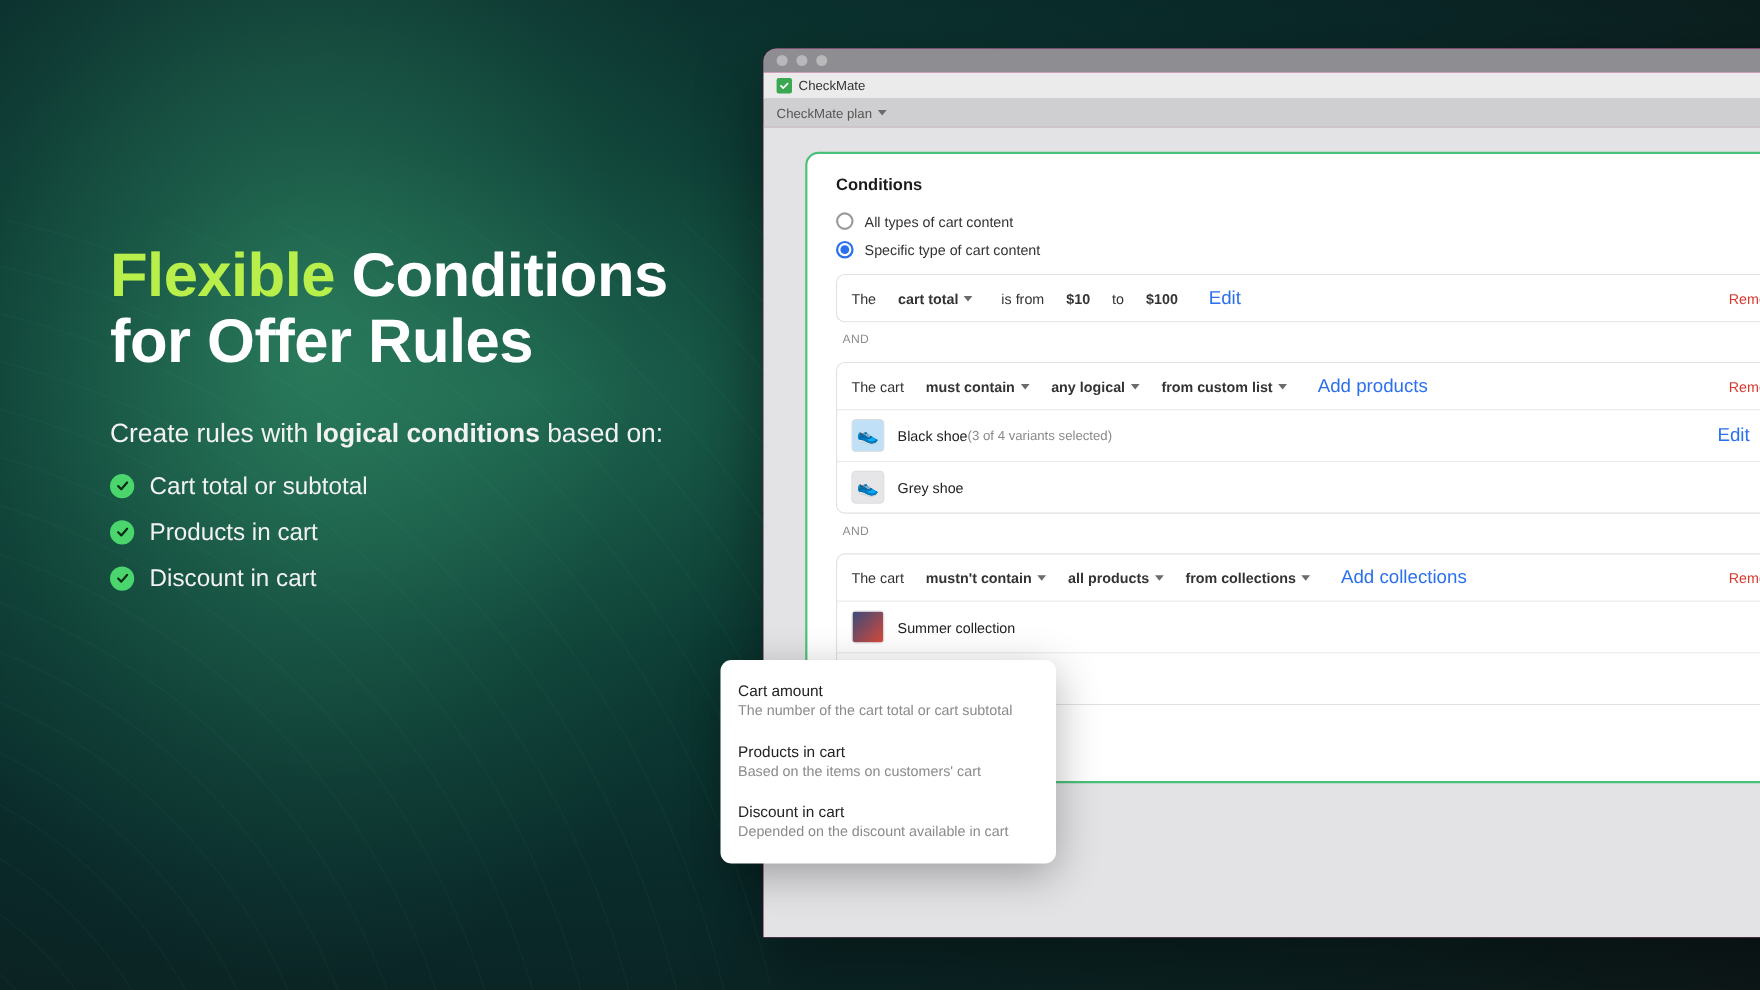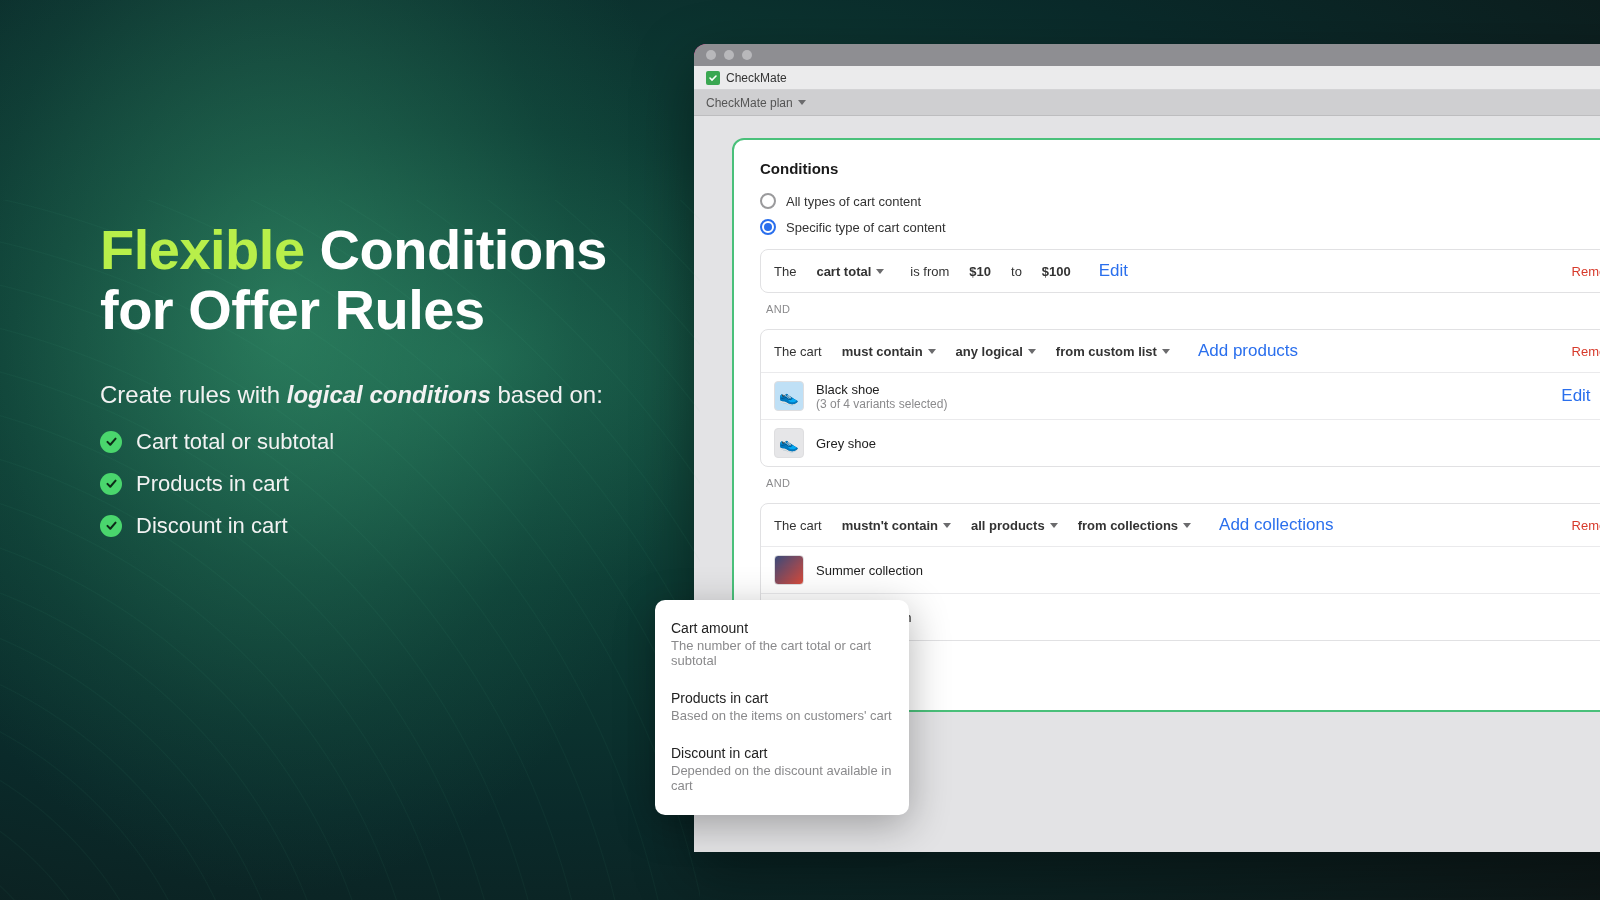--- a/index.html
+++ b/index.html
@@ -17,21 +17,21 @@
     body::after {
       content: ''; position: absolute; left: -200px; bottom: -200px; width: 900px; height: 900px;
       background: repeating-radial-gradient(circle at 0% 100%, transparent 0, transparent 40px, rgba(80,200,150,0.05) 41px, transparent 42px);
       pointer-events: none;
     }
     
     .promo { position: absolute; left: 100px; top: 220px; width: 560px; color: #fff; z-index: 2; }
     .promo h1 { font-size: 56px; font-weight: 600; line-height: 1.08; letter-spacing: -0.5px; }
     .promo h1 .accent { color: #b8ef4a; }
     .promo .lead { margin-top: 40px; font-size: 24px; font-weight: 400; color: #f2f2f2; }
-    .promo .lead .bold { font-weight: 600; font-style: italic; }
+    .promo .lead .bold { font-weight: 600; }
     .promo ul { list-style: none; margin-top: 20px; }
     .promo li { display: flex; align-items: center; gap: 14px; font-size: 22px; margin-top: 16px; color: #f2f2f2; }
     .check { width: 22px; height: 22px; border-radius: 50%; background: #4ad66d; display: inline-flex; align-items: center; justify-content: center; flex-shrink: 0; }
     .check svg { width: 13px; height: 13px; }
     
     .window { position: absolute; left: 694px; top: 44px; width: 1006px; background: #ec4899; border-top-left-radius: 12px; overflow: hidden; box-shadow: 0 20px 60px rgba(0,0,0,0.4); }
     .titlebar { height: 22px; background: #8e8e92; display: flex; align-items: center; padding: 0 12px; gap: 8px; border-top-left-radius: 12px; }
     .dotctl { width: 10px; height: 10px; border-radius: 50%; background: #b8b8bb; }
     .appbar { height: 24px; background: #ebebec; display: flex; align-items: center; padding: 0 12px; border-bottom: 1px solid #d3d3d5; font-size: 12px; color: #333; gap: 6px; }
     .app-logo { width: 14px; height: 14px; background: #3aa751; border-radius: 2px; display: inline-flex; align-items: center; justify-content: center; }
@@ -52,29 +52,29 @@
     .caret { width: 0; height: 0; border-left: 4px solid transparent; border-right: 4px solid transparent; border-top: 5px solid #6b6b6d; margin-left: 1px; }
     .link { color: #2a6fed; cursor: pointer; font-size: 17px; }
     .remove { color: #d73a2b; cursor: pointer; font-size: 13px; }
     .and-label { font-size: 11px; color: #8b8b8d; margin: 10px 0 0 6px; letter-spacing: 0.3px; }
     .item-row { display: flex; align-items: center; padding: 8px 13px; gap: 12px; border-top: 1px solid #eaeaec; }
     .item-row:first-of-type { border-top: 1px solid #eaeaec; }
     .thumb { width: 30px; height: 30px; border-radius: 4px; border: 1px solid #dedee0; background: #bfe0f6; display: flex; align-items: center; justify-content: center; font-size: 16px; overflow: hidden; }
     .thumb.grey { background: #e6e6e8; }
     .thumb.summer { background: linear-gradient(135deg,#3a4a7a,#d84a3a); }
     .thumb.winter { background: linear-gradient(135deg,#2a2a2a,#b03a3a,#fff); }
-    .item-info { display: flex; flex-direction: column; }
+    .item-info { display: flex; flex-direction: row; }
     .item-name { font-size: 13px; color: #222; }
     .item-sub { font-size: 12px; color: #8a8a8c; }
     .item-row .spacer { flex: 1; }
     .xbtn { color: #8a8a8c; cursor: pointer; font-size: 16px; padding: 0 2px; }
     .add-btn { margin-top: 14px; display: inline-flex; align-items: center; gap: 7px; border: 1px solid #cfcfd1; background: #fff; border-radius: 8px; padding: 7px 12px; font-size: 13px; cursor: pointer; color: #222; box-shadow: 0 1px 1px rgba(0,0,0,0.04); }
     .plus { font-size: 15px; line-height: 1; }
     
-    .popover { position: absolute; left: 655px; top: 600px; width: 254px; background: #fff; border-radius: 10px; box-shadow: 0 10px 40px rgba(0,0,0,0.3); padding: 12px 14px 14px 14px; z-index: 10; }
+    .popover { position: absolute; left: 655px; top: 600px; width: 305px; background: #fff; border-radius: 10px; box-shadow: 0 10px 40px rgba(0,0,0,0.3); padding: 12px 14px 14px 14px; z-index: 10; }
     .pop-item { padding: 8px 2px; cursor: pointer; }
     .pop-item + .pop-item { margin-top: 6px; }
     .pop-title { font-size: 14px; color: #222; margin-bottom: 2px; }
     .pop-desc { font-size: 13px; color: #8a8a8c; }
     .chev-right { position: absolute; right: 12px; top: 106px; width: 14px; height: 14px; border-radius: 50%; background: #333; }
   </style>
 </head>
 <body>
 
 <div class="promo">

